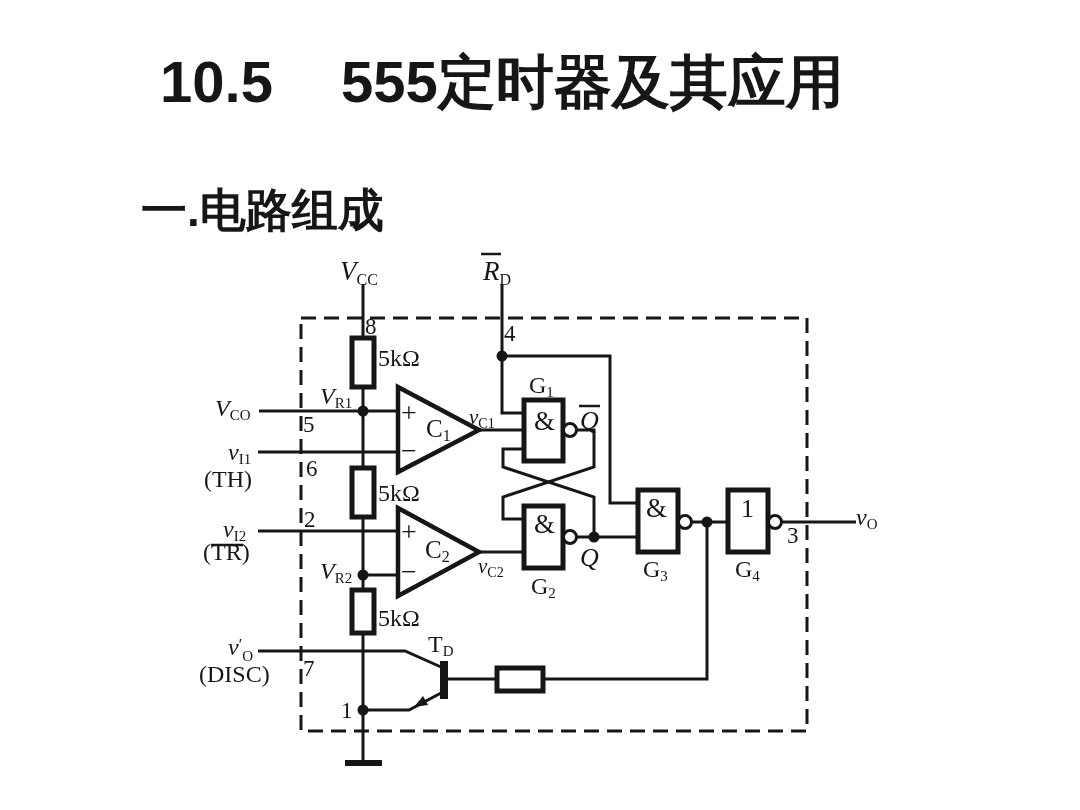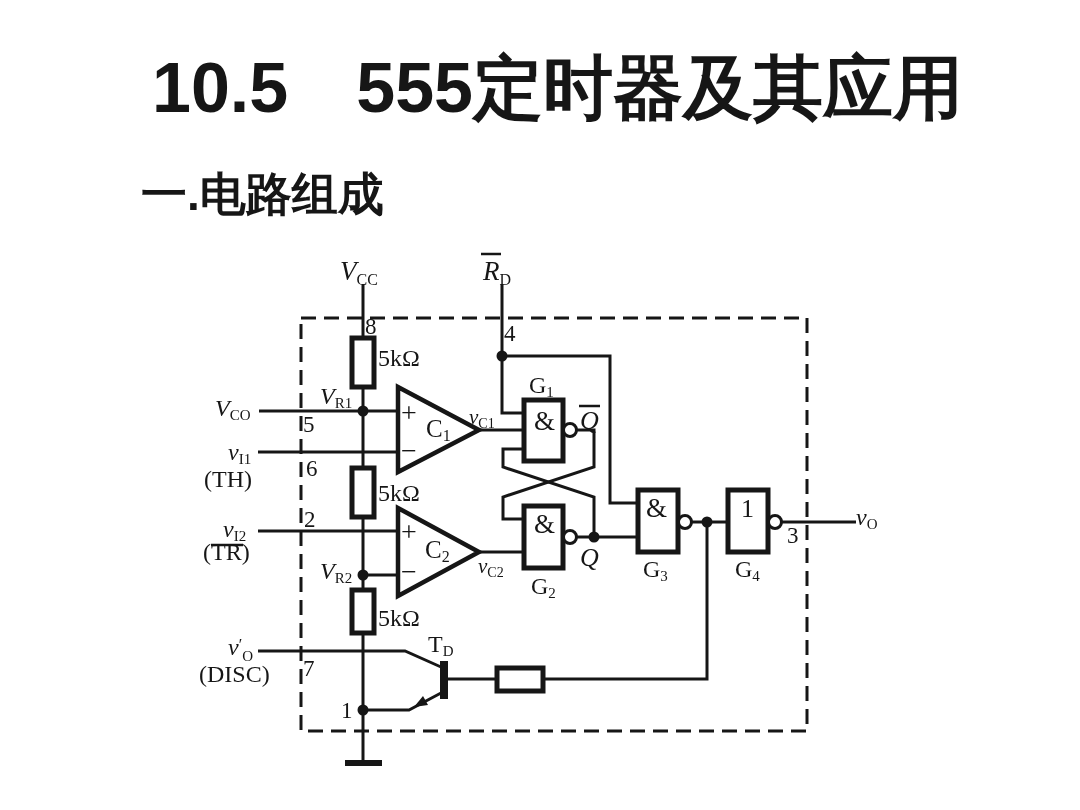--- a/index.html
+++ b/index.html
@@ -4,28 +4,28 @@
 <style>
   :root { --ink:#161616; --paper:#ffffff; }
   html,body { margin:0; padding:0; }
   body {
     width:1080px; height:810px; position:relative; overflow:hidden;
     background:var(--paper);
     font-family:"Liberation Serif", serif;
     color:var(--ink);
   }
   .title {
-    position:absolute; left:152px; top:52px;
-    font-size:70px; font-weight:bold; line-height:1.05; white-space:nowrap;
+    position:absolute; left:160px; top:52px;
+    font-size:58px; font-weight:bold; line-height:1.05; white-space:nowrap;
     font-family:"Liberation Sans", sans-serif;
   }
   .title .code { margin-left:68px; }
   .title .cjk { font-family:"Liberation Serif", serif; }
   .subtitle {
-    position:absolute; left:141px; top:164px;
+    position:absolute; left:141px; top:180px;
     font-size:46px; font-weight:bold; white-space:nowrap;
     font-family:"Liberation Sans", sans-serif;
   }
   svg.circuit { position:absolute; left:0; top:0; }
   
   .w    { stroke:var(--ink); stroke-width:3;   fill:none; }
   .ov   { stroke:var(--ink); stroke-width:2.5; fill:none; }
   .box  { stroke:var(--ink); stroke-width:5;   fill:var(--paper); }
   .tri  { stroke:var(--ink); stroke-width:4.5; fill:var(--paper); stroke-linejoin:miter; }
   .bub  { stroke:var(--ink); stroke-width:3;   fill:var(--paper); }

